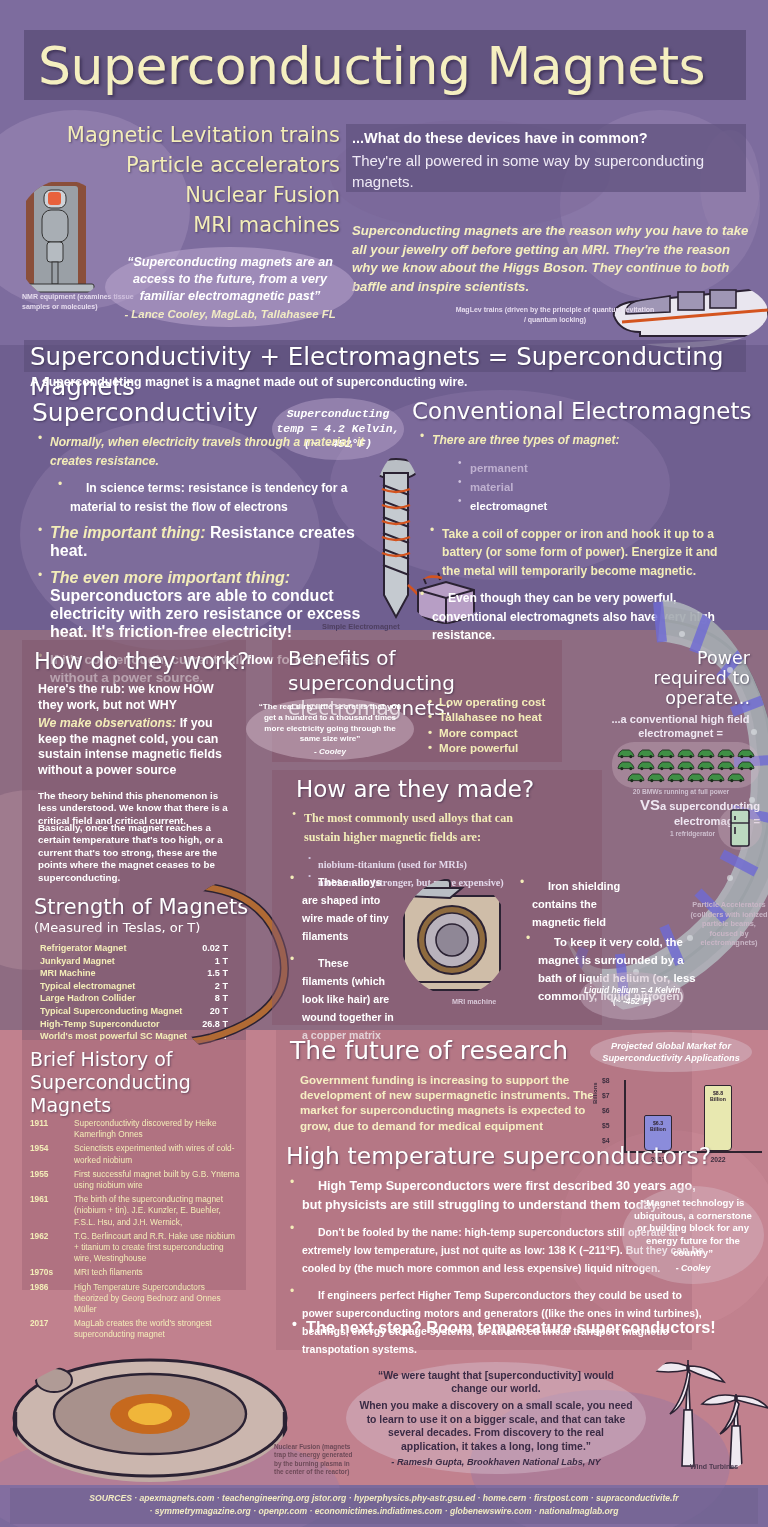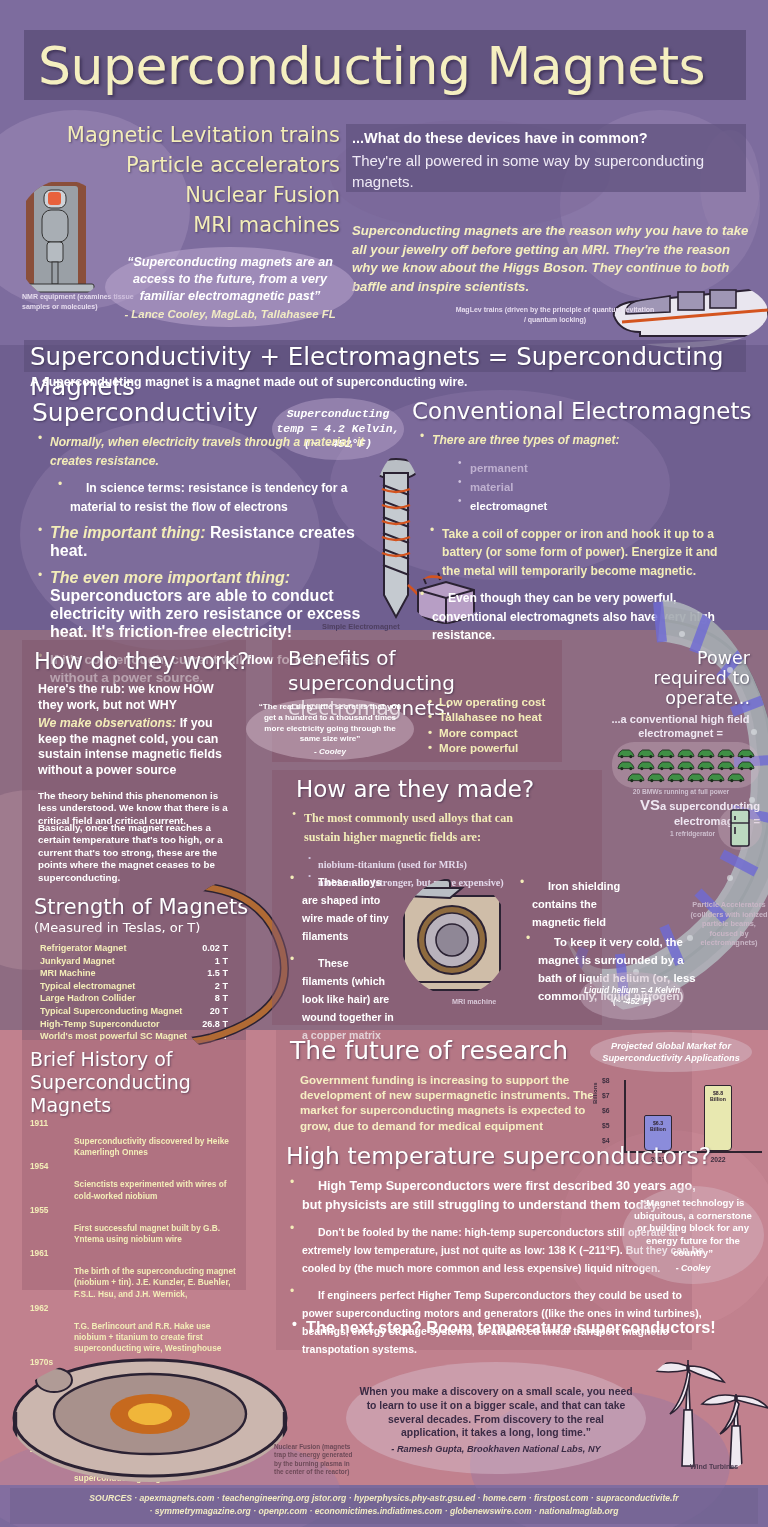--- a/index.html
+++ b/index.html
@@ -139,21 +139,21 @@
   .str-row .v { color:#ffffff; }
 
   
   .card-hist { position:absolute; left:22px; top:1040px; width:224px; height:250px;
     background:rgba(150,92,110,0.40); }
   .hist-head { position:absolute; left:30px; top:1048px; width:200px; color:#ffffff; font-size:19px;
     line-height:23px; font-family:"DejaVu Sans", sans-serif; text-shadow:1px 1px 2px rgba(40,30,60,0.5); }
   .hist-list { position:absolute; left:30px; top:1118px; width:210px; }
   .hist-row { display:flex; margin-bottom:3px; }
   .hist-year { width:44px; flex:0 0 44px; color:#f3edb8; font-size:8.3px; font-weight:bold; line-height:11.2px; }
-  .hist-txt { color:#f3edb8; font-size:8.3px; font-weight:bold; line-height:11.2px;margin-top:18px; }
+  .hist-txt { color:#f3edb8; font-size:8.3px; font-weight:normal; line-height:11.2px; }
 
   
   .card-benefits { position:absolute; left:272px; top:640px; width:290px; height:122px;
     background:rgba(131,86,108,0.55); }
   .ben-head { position:absolute; left:288px; top:646px; width:270px; color:#ffffff; font-size:20px;
     line-height:25px; font-family:"DejaVu Sans", sans-serif; text-shadow:1px 1px 2px rgba(40,30,60,0.5); }
   .ben-list { position:absolute; left:428px; top:694px; width:140px; }
   .ben-list div { color:#f3edb8; font-size:11.6px; line-height:15.4px; font-weight:bold; position:relative; padding-left:11px;}
   .ben-list div:before { content:"•"; position:absolute; left:0; top:-1px; }
 
@@ -498,21 +498,21 @@
     <div class="hist-row">
         <div class="hist-year">1962</div>
         <div class="hist-txt">T.G. Berlincourt and R.R. Hake use niobium + titanium to create first superconducting wire, Westinghouse</div>
       </div>
     <div class="hist-row">
         <div class="hist-year">1970s</div>
         <div class="hist-txt">MRI tech filaments</div>
       </div>
     <div class="hist-row">
         <div class="hist-year">1986</div>
-        <div class="hist-txt">High Temperature Superconductors theorized by Georg Bednorz and Karl Müller</div>
+        <div class="hist-txt">High Temperature Superconductors theorized by Georg Bednorz and Onnes Müller</div>
       </div>
     <div class="hist-row">
         <div class="hist-year">2017</div>
         <div class="hist-txt">MagLab creates the world's strongest superconducting magnet</div>
       </div>
   </div>
 
   <div class="card-benefits"></div>
   <div class="ben-head">Benefits of superconducting electromagnets:</div>
   <div class="ben-list">
@@ -723,20 +723,21 @@
     <ellipse cx="140" cy="66" rx="136" ry="58" fill="#cbb6ae" stroke="#2b2233" stroke-width="3"></ellipse>
     <ellipse cx="140" cy="62" rx="96" ry="40" fill="#a8918c" stroke="#2b2233" stroke-width="2.4"></ellipse>
     <ellipse cx="140" cy="62" rx="40" ry="20" fill="#c6691e"></ellipse>
     <ellipse cx="140" cy="62" rx="22" ry="11" fill="#f0b63a"></ellipse>
     <path d="M6 60 L6 96 M274 60 L274 96" stroke="#2b2233" stroke-width="2.4"></path>
     <ellipse cx="44" cy="28" rx="18" ry="12" fill="#b09b96" stroke="#2b2233" stroke-width="2"></ellipse>
   </svg>
   <div class="cap-fusion">Nuclear Fusion (magnets trap the energy generated by the burning plasma in the center of the reactor)</div>
 
   <div class="bubble-final">
+    <div class="q1">“We were taught that [superconductivity] would change our world.</div>
     <div class="q2">When you make a discovery on a small scale, you need to learn to use it on a bigger scale, and that can take several decades. From discovery to the real application, it takes a long, long time.”</div>
     <div class="a">- Ramesh Gupta, Brookhaven National Labs, NY</div>
   </div>
 
   <svg class="blob" style="left:640px;top:1350px;" width="130" height="125">
     <g stroke="#2b2233" stroke-width="1.6" fill="#efe9f0">
       <path d="M48 14 L50 60 L46 60 Z"></path>
       <path d="M48 16 L48 10"></path>
       <path d="M47 16 Q26 8 10 20 Q28 24 47 20 Z"></path>
       <path d="M49 16 Q72 16 84 32 Q66 28 49 20 Z"></path>

